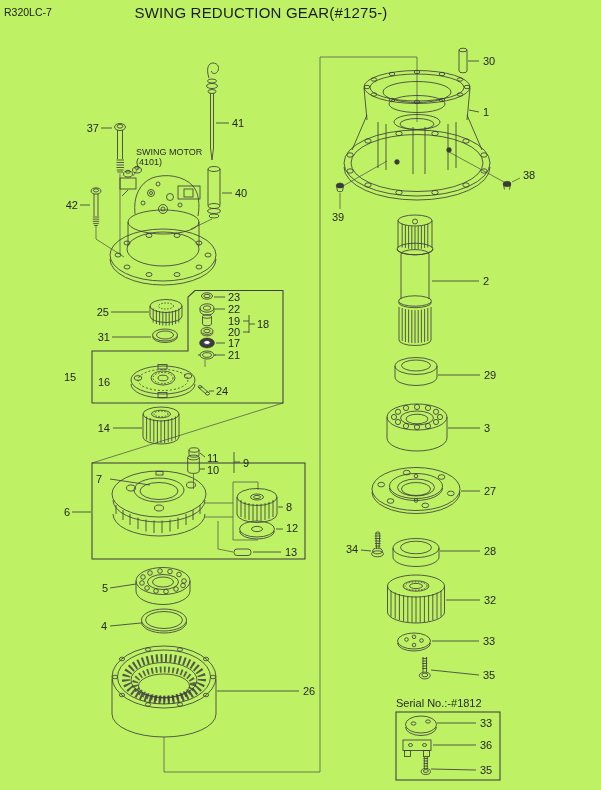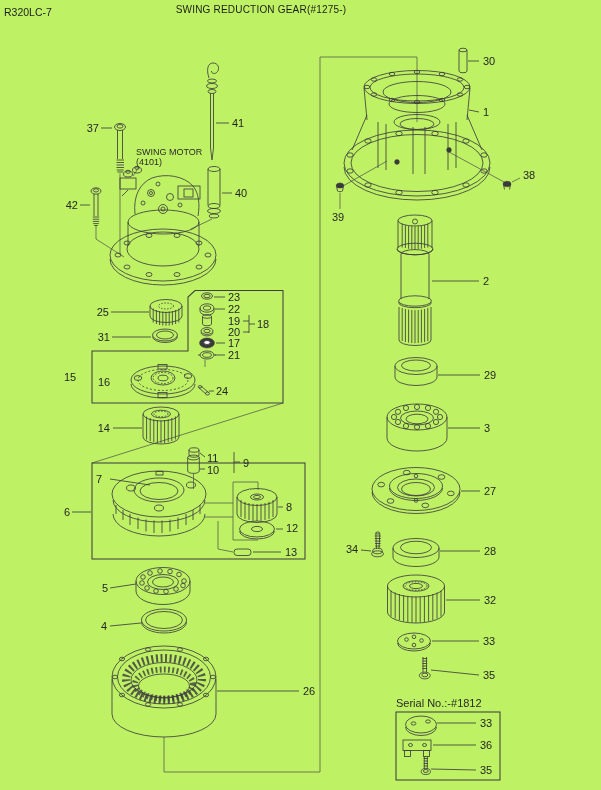--- a/index.html
+++ b/index.html
@@ -1,20 +1,20 @@
 <!DOCTYPE html>
 <html><head>
 <meta charset="utf-8">
 <style>
   html,body{margin:0;padding:0;background:#fff;}
   .page{position:relative;width:601px;height:790px;background:#bef264;
         font-family:"Liberation Sans",sans-serif;overflow:hidden;}
   .model{position:absolute;left:4px;top:6px;font-size:10.5px;color:#222;}
   .title{position:absolute;left:110px;top:4px;width:302px;text-align:center;
-         font-size:10px;color:#1c1c1c;letter-spacing:.2px;}
+         font-size:15px;color:#1c1c1c;letter-spacing:.2px;}
   svg{position:absolute;left:0;top:0;}
   .s{stroke:#3f3f3f;fill:none;stroke-width:.85;}
   .thin{stroke:#4a4a4a;fill:none;stroke-width:.7;}
   .box{stroke:#3f3f3f;fill:none;stroke-width:1.05;}
   .sd{fill:#3a3a3a;stroke:#3a3a3a;stroke-width:.5;}
   .wfill{fill:#ffffff;stroke:#3f3f3f;stroke-width:.85;}
   .lbl{font-size:11px;fill:#262626;font-family:"Liberation Sans",sans-serif;}
   .sm{font-size:9px;fill:#2a2a2a;font-family:"Liberation Sans",sans-serif;}
   .ser{font-size:11px;fill:#2a2a2a;font-family:"Liberation Sans",sans-serif;}
   .dash{stroke-dasharray:2,2;}

